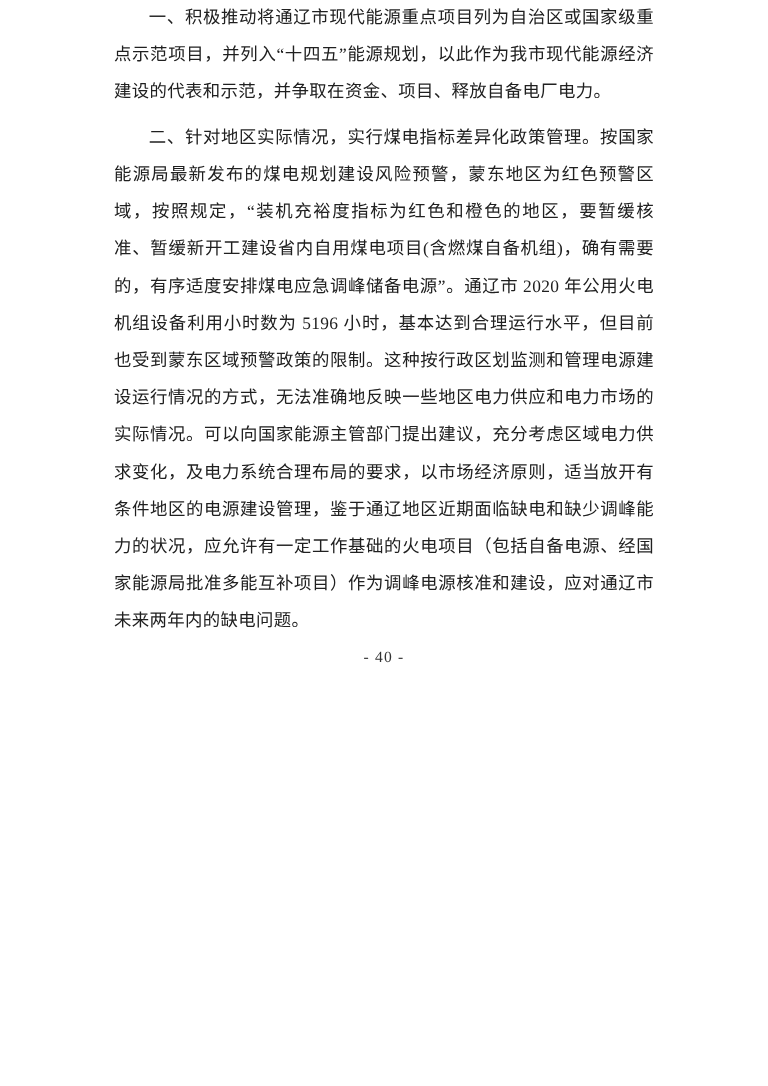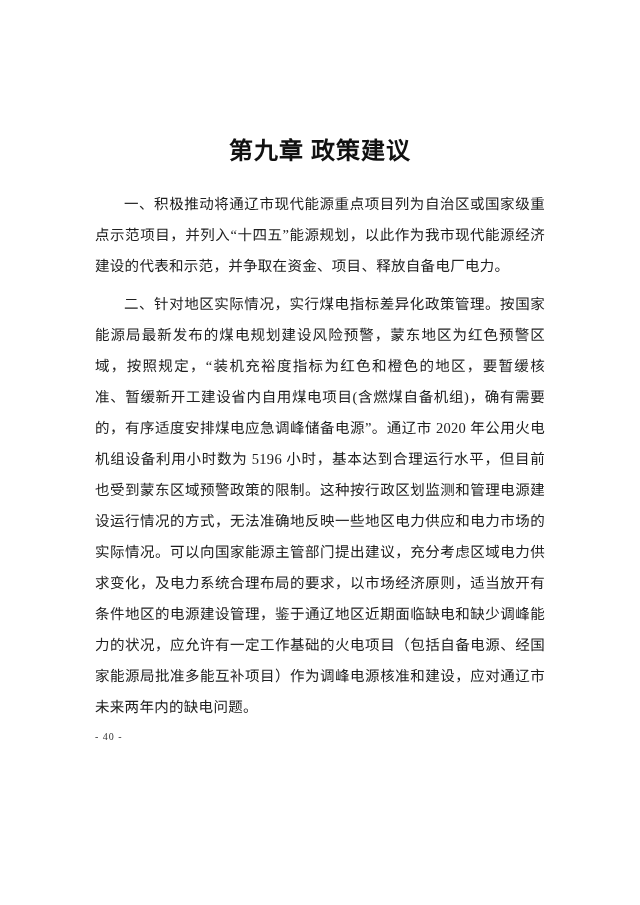--- a/index.html
+++ b/index.html
@@ -35,31 +35,31 @@
     font-size: 14.5px;
     line-height: 31px;
     text-align: justify;
     text-indent: 2em;
     letter-spacing: 0.3px;
     word-break: break-all;
     color: #202020;
   }
   .page-footer {
     margin-top: 5px;
-    font-size: 10px;
+    font-size: 13px;
     line-height: 14px;
+    text-align: center;
     color: #333333;
     letter-spacing: 1px;
   }
 </style>
 </head>
 <body>
 
 <div class="page">
-  <h1 class="doc-title">第九章 政策建议</h1>
 
   <p class="body-para">一、积极推动将通辽市现代能源重点项目列为自治区或国家级重点示范项目，并列入“十四五”能源规划，以此作为我市现代能源经济建设的代表和示范，并争取在资金、项目、释放自备电厂电力。</p>
 
   <p class="body-para">二、针对地区实际情况，实行煤电指标差异化政策管理。按国家能源局最新发布的煤电规划建设风险预警，蒙东地区为红色预警区域，按照规定，“装机充裕度指标为红色和橙色的地区，要暂缓核准、暂缓新开工建设省内自用煤电项目(含燃煤自备机组)，确有需要的，有序适度安排煤电应急调峰储备电源”。通辽市 2020 年公用火电机组设备利用小时数为 5196 小时，基本达到合理运行水平，但目前也受到蒙东区域预警政策的限制。这种按行政区划监测和管理电源建设运行情况的方式，无法准确地反映一些地区电力供应和电力市场的实际情况。可以向国家能源主管部门提出建议，充分考虑区域电力供求变化，及电力系统合理布局的要求，以市场经济原则，适当放开有条件地区的电源建设管理，鉴于通辽地区近期面临缺电和缺少调峰能力的状况，应允许有一定工作基础的火电项目（包括自备电源、经国家能源局批准多能互补项目）作为调峰电源核准和建设，应对通辽市未来两年内的缺电问题。</p>
 
 
   <div class="page-footer">- 40 -</div>
 </div>
 
 </body></html>

